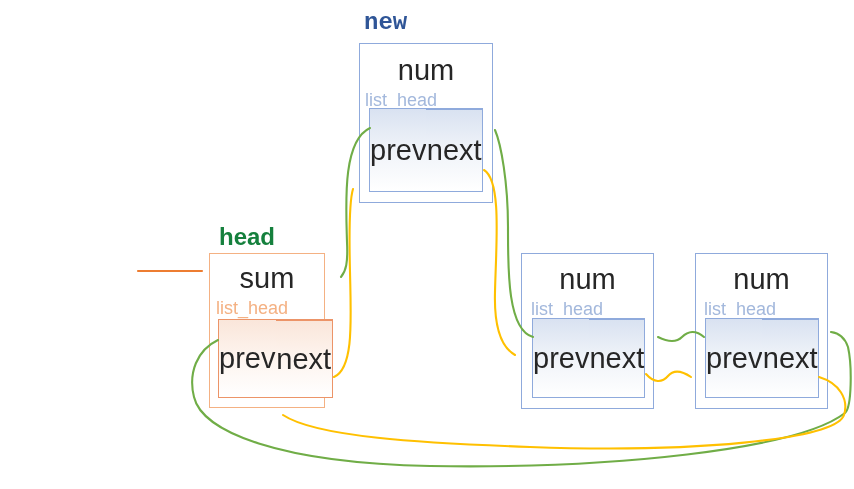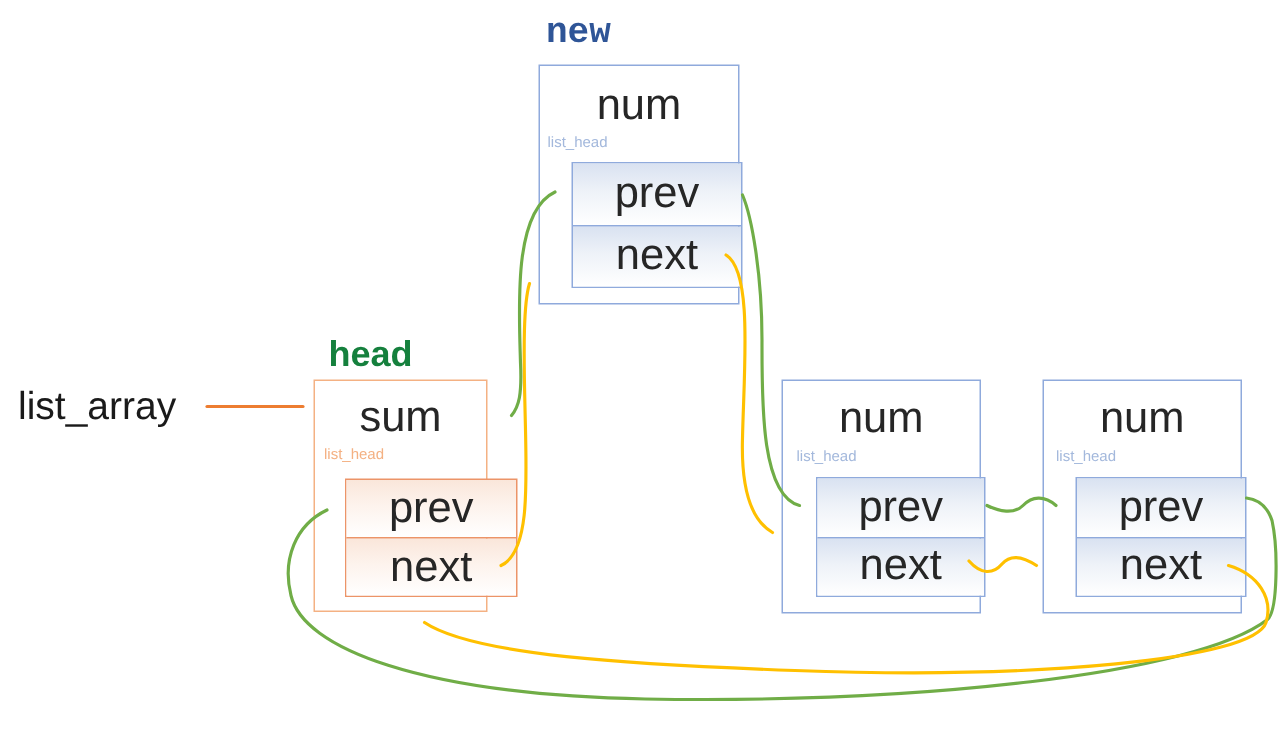--- a/index.html
+++ b/index.html
@@ -10,24 +10,24 @@
   .floating-label{position:absolute;font-size:24px;font-weight:bold;line-height:1;}
   .label-blue{color:#2F5597;font-family:Liberation Mono, monospace;}
   .label-orange{color:#15803d;text-align:right;}
   .node{position:absolute;background:#ffffff;box-sizing:border-box;z-index:1;}
   .node.blue{border:1.6px solid #8FAADC;padding-left:28px;}
   .node.orange{border:1.6px solid #F4B183;}
   .node-title{
     position:absolute;left:0;right:0;text-align:center;
     font-size:29px;line-height:1.1;color:#262626;
   }
-  .group-label{position:absolute;font-size:10px;line-height:1;}
+  .group-label{position:absolute;font-size:18px;line-height:1;}
   .group-label.blue{color:#A3B8DC;}
   .group-label.orange{color:#F4B183;}
-  .inner{position:absolute;box-sizing:border-box;display:flex;flex-direction:column;margin-left:12px;}
+  .inner{position:absolute;box-sizing:border-box;display:flex;flex-direction:row;}
   .inner.blue{border:1.6px solid #8FAADC;}
   .inner.orange{border:1.6px solid #EC9468;}
   .field{
     flex:1;display:flex;align-items:center;justify-content:center;
     font-size:29px;color:#262626;box-sizing:border-box;
   }
   .inner.blue .field{background:linear-gradient(180deg,#D9E2F1 0%,#EEF2F8 45%,#ffffff 100%);}
   .inner.blue .field + .field{border-top:1.6px solid #8FAADC;}
   .inner.orange .field{background:linear-gradient(180deg,#FAE6DA 0%,#FDF3ED 45%,#ffffff 100%);}
   .inner.orange .field + .field{border-top:1.6px solid #EC9468;}
@@ -35,21 +35,20 @@
     position:absolute;left:12px;top:255px;font-size:26px;color:#1a1a1a;line-height:1.2;
   }
   #arrow-layer{position:absolute;left:0;top:0;z-index:5;pointer-events:none;}
   #arrow-layer path{fill:none;stroke-width:2.1;stroke-linecap:round;}
 </style>
 </head>
 <body>
 
 <div id="canvas">
 
-  <div id="pointer-text">list_array</div>
 
   <div class="floating-label label-blue" style="left:364px;top:11px;">new</div>
   <div class="node blue" style="left:359px;top:43px;width:134px;height:160px;">
     <div class="node-title" style="top:11px;">num</div>
     <div class="group-label blue" style="left:5px;top:47px;">list_head</div>
     <div class="inner blue" style="left:9px;top:64px;width:114px;height:84px;">
       <div class="field">prev</div>
       <div class="field">next</div>
     </div>
   </div>

